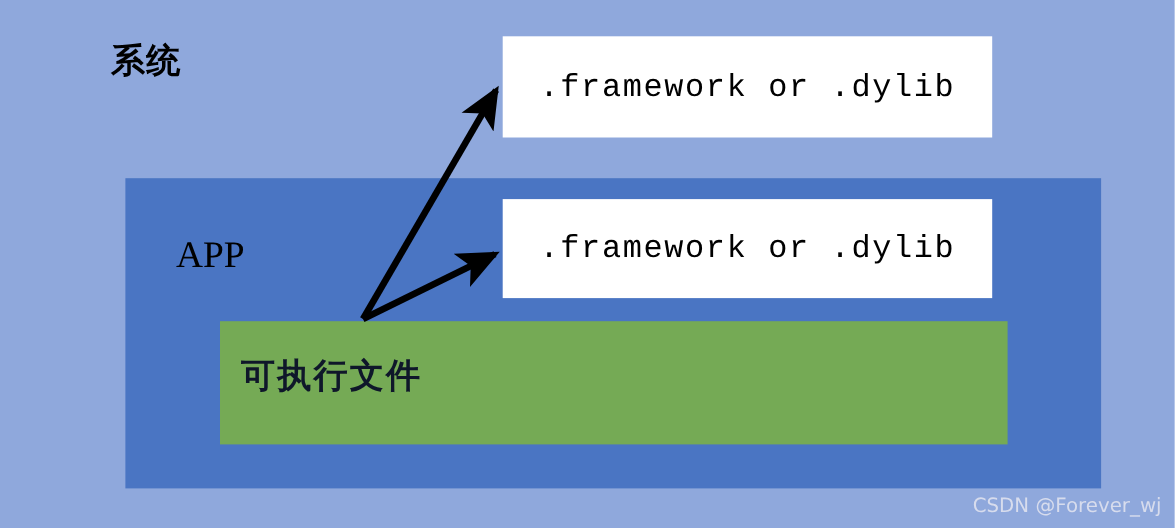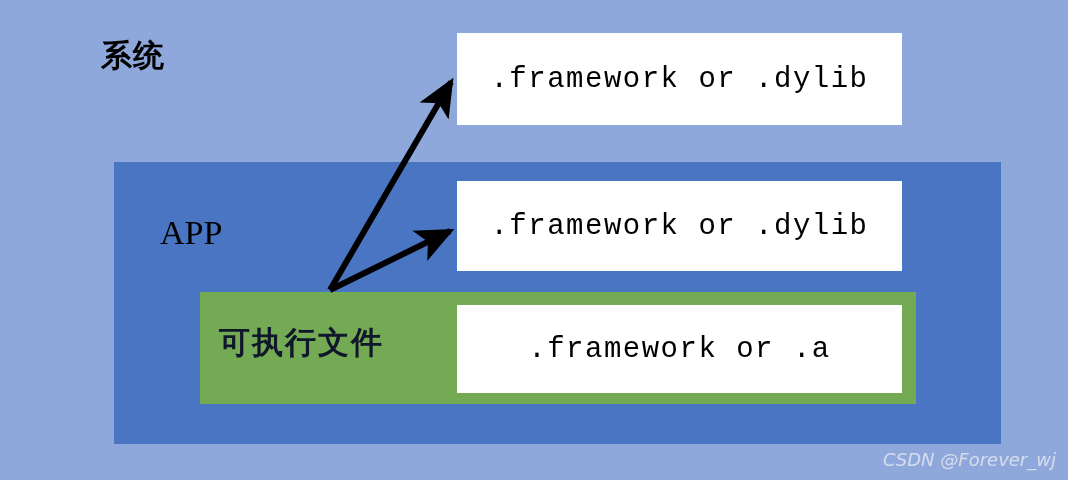--- a/index.html
+++ b/index.html
@@ -120,21 +120,20 @@
   }
   
   #watermark {
     position: absolute;
     right: 12px;
     bottom: 10px;
     font-family: "DejaVu Sans", "Liberation Sans", sans-serif;
     font-size: 18px;
     color: #d7dced;
     white-space: nowrap;
-    font-style: italic;
   }
 </style>
 </head>
 <body>
 
 <div id="canvas">
 
   <div id="system-region"></div>
 
   <div id="system-label">系统</div>
@@ -148,23 +147,20 @@
   <div id="executable-label">可执行文件</div>
 
   <div class="lib-box" id="lib-box-system">
     <span class="lib-box-text">.framework or .dylib</span>
   </div>
 
   <div class="lib-box" id="lib-box-app">
     <span class="lib-box-text">.framework or .dylib</span>
   </div>
 
-  <div class="lib-box" id="lib-box-executable">
-    <span class="lib-box-text">.framework or .a</span>
-  </div>
 
   <svg id="arrows-layer" viewBox="0 0 1068 480">
     <defs>
       <marker id="arrowhead-sharp" markerWidth="7" markerHeight="7" refX="5.6" refY="3" orient="auto" markerUnits="strokeWidth">
         <path d="M0,0.2 L6.4,3 L0,5.8 L1.5,3 Z" fill="#000000"></path>
       </marker>
     </defs>
     <line id="arrow-to-system" x1="330" y1="290" x2="451" y2="82" stroke="#000000" stroke-width="6" marker-end="url(#arrowhead-sharp)"></line>
     <line id="arrow-to-app" x1="330" y1="290" x2="450" y2="231" stroke="#000000" stroke-width="6" marker-end="url(#arrowhead-sharp)"></line>
   </svg>

